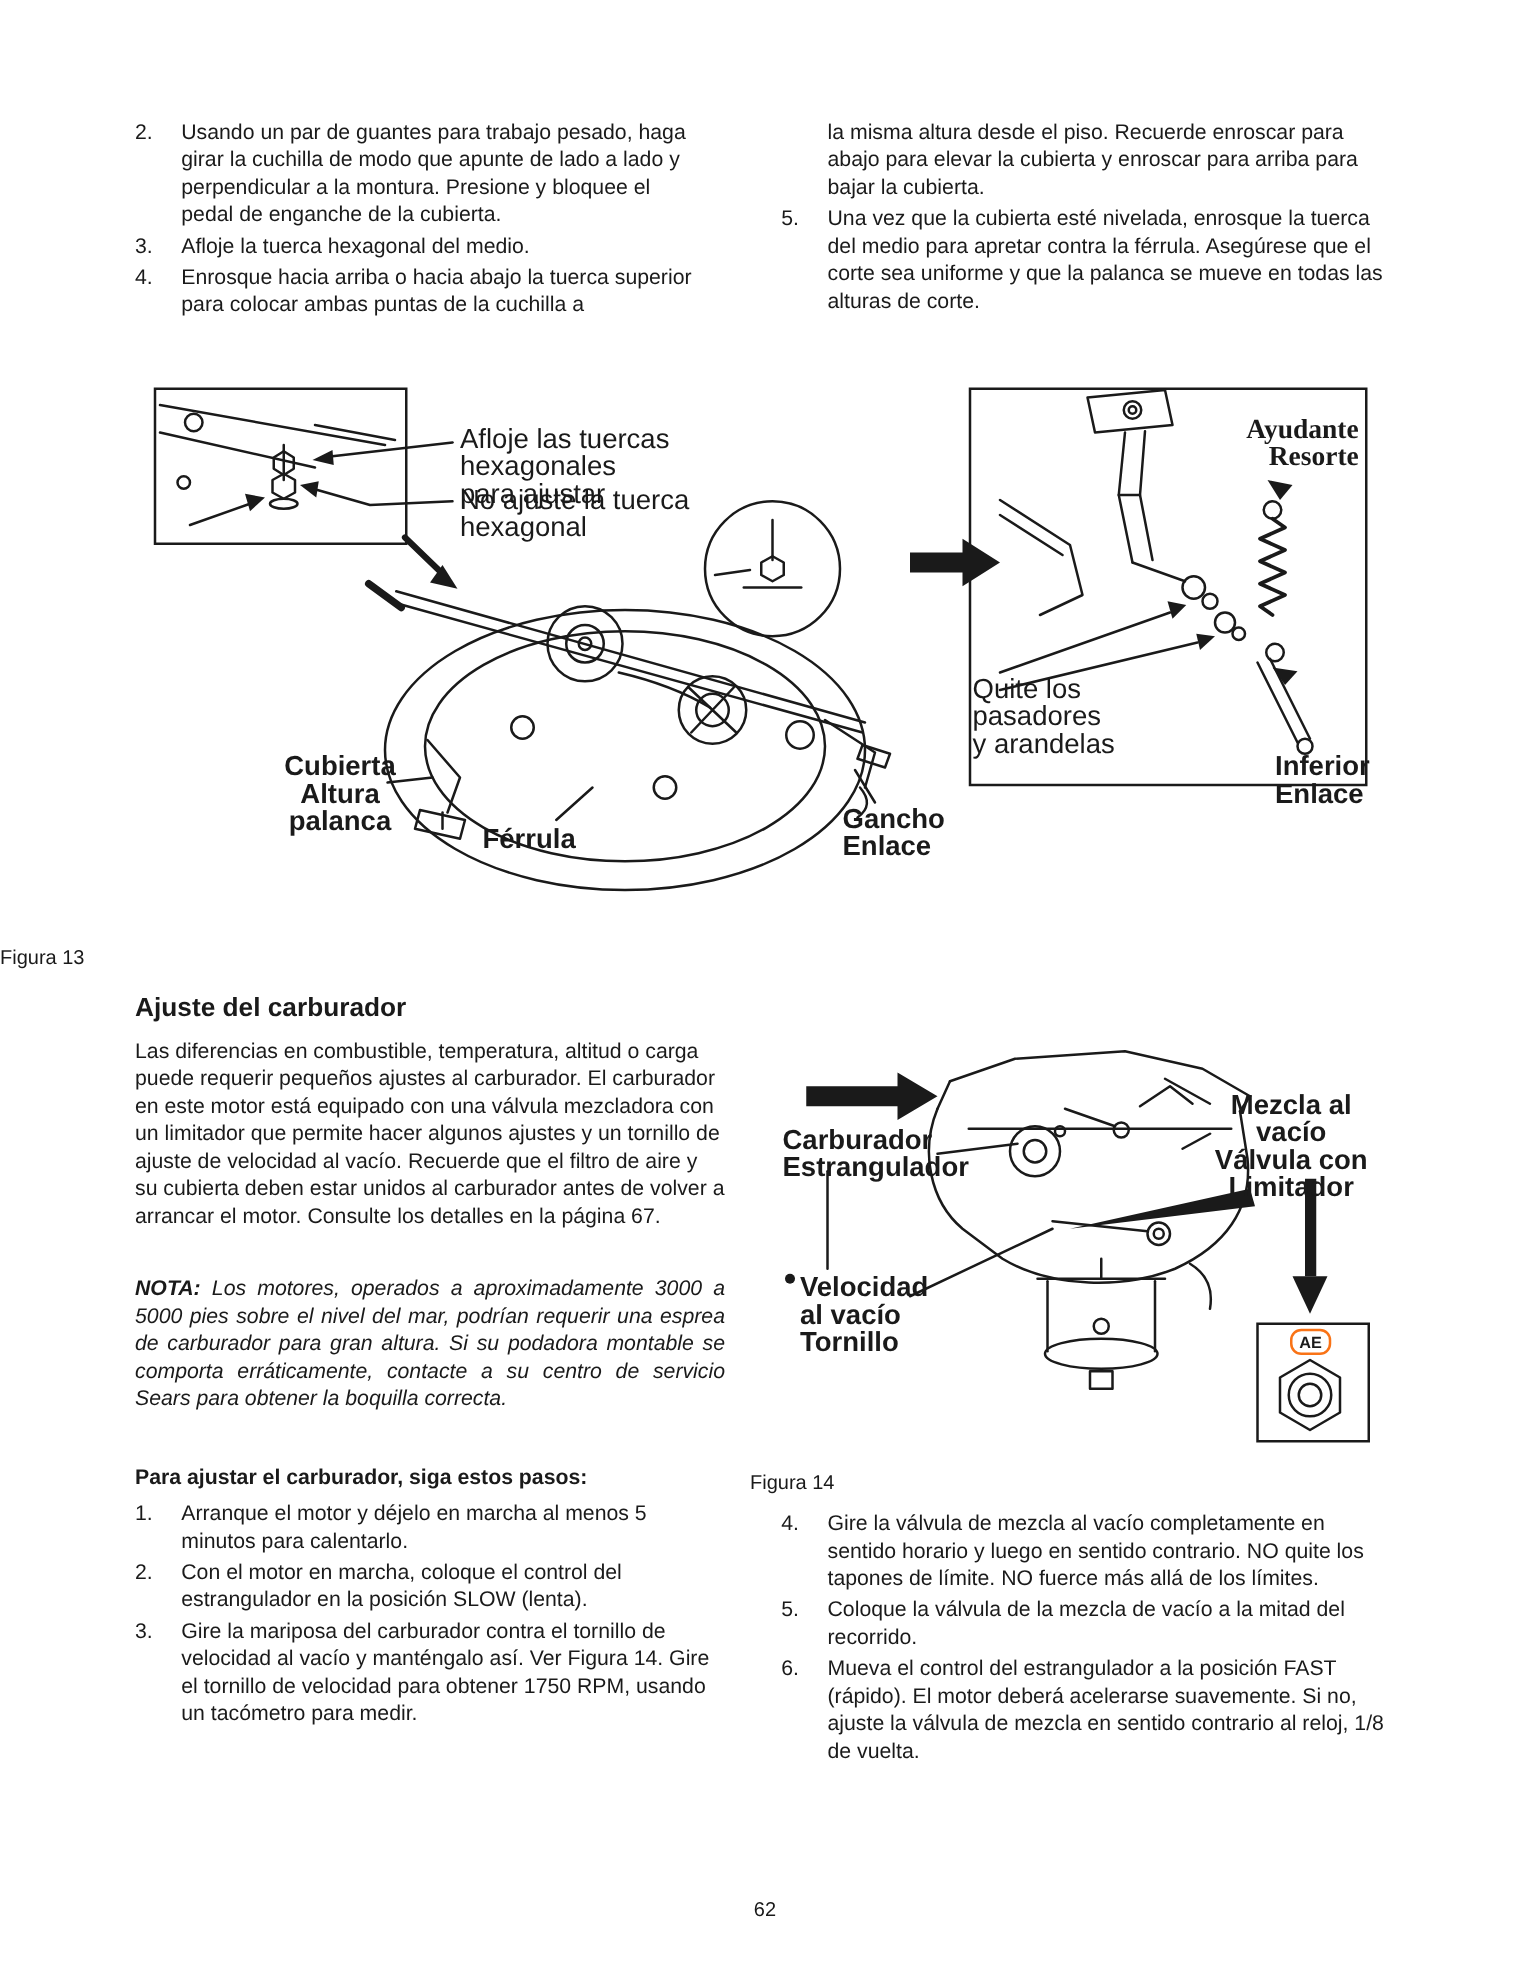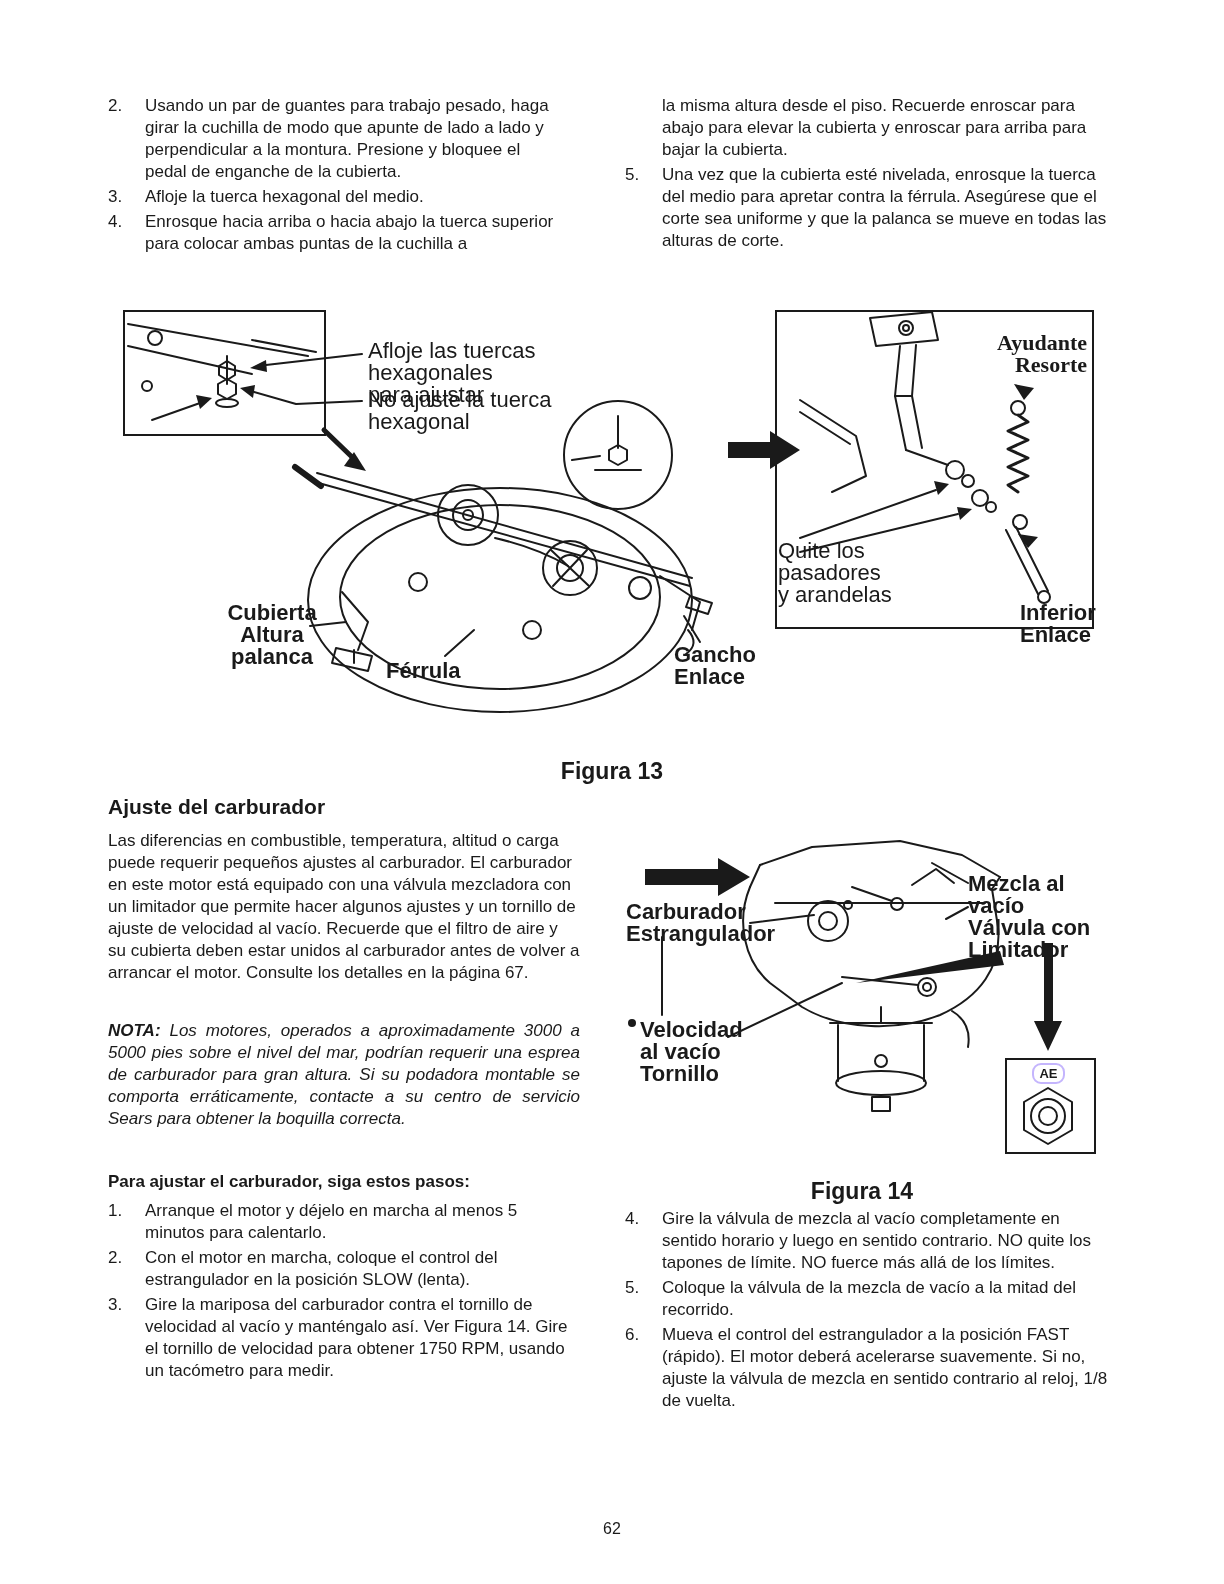--- a/index.html
+++ b/index.html
@@ -13,28 +13,28 @@
   }
   .abs{position:absolute;}
   .body-text{font-size:17px;line-height:22px;}
   .li{display:flex;margin-bottom:3px;}
   .li .num{flex:0 0 37px;}
   .li .txt{flex:1;}
   .cont-para{margin-left:37px;margin-bottom:3px;}
   .figlabel{position:absolute;font-size:22px;line-height:22px;white-space:pre-line;}
   .figlabel.bold{font-weight:bold;}
   .boxframe{position:absolute;border:2px solid #1a1a1a;background:transparent;}
-  .caption{position:absolute;text-align:center;font-weight:bold;font-size:23px;}
+  .caption{position:absolute;text-align:left;font-weight:normal;font-size:16px;}
   .section-heading{position:absolute;font-weight:bold;font-size:21px;}
   .para{position:absolute;font-size:17px;line-height:22px;}
   .nota{text-align:justify;font-style:italic;}
   .nota b{}
   .steps-heading{position:absolute;font-weight:bold;font-size:17px;}
   .pagenum{position:absolute;width:1224px;text-align:center;font-size:16px;}
-  .ae-badge{display:inline-block;border:2px solid #c4b5fd;border-radius:9px;
+  .ae-badge{display:inline-block;border:2px solid #f97316;border-radius:9px;
     padding:0 5px;font-size:13px;font-weight:bold;line-height:17px;}
   svg{position:absolute;}
 </style>
 </head>
 <body>
 
 <div class="page">
 
   <div class="abs body-text" style="left:108px;top:95px;width:458px;">
     <div class="li">
@@ -236,21 +236,21 @@
         <polygon points="434,196 462,196 448,226" fill="#1a1a1a" stroke="none"></polygon>
         <circle cx="32" cy="198" r="4" fill="#1a1a1a" stroke="none"></circle>
         <polygon points="448,263 472,277 472,305 448,319 424,305 424,277"></polygon>
         <circle cx="448" cy="291" r="17"></circle>
         <circle cx="448" cy="291" r="9"></circle>
       </g>
     </svg>
 
     <div class="figlabel bold" style="left:26px;top:76px;width:140px;">Carburador
 Estrangulador</div>
-    <div class="figlabel bold" style="left:368px;top:48px;width:130px;text-align:left;">Mezcla al vacío
+    <div class="figlabel bold" style="left:368px;top:48px;width:130px;text-align:center;">Mezcla al vacío
 Válvula con
 Limitador</div>
     <div class="figlabel bold" style="left:40px;top:194px;width:110px;">Velocidad
 al vacío
 Tornillo</div>
     <div class="abs" style="left:405px;top:238px;width:87px;text-align:center;">
       <span class="ae-badge">AE</span>
     </div>
   </div>
 

